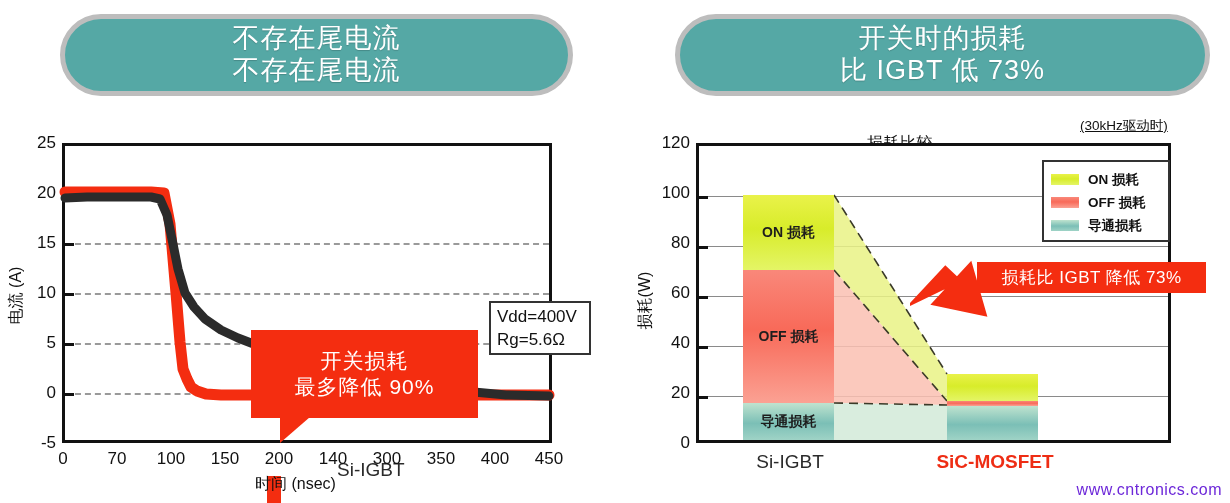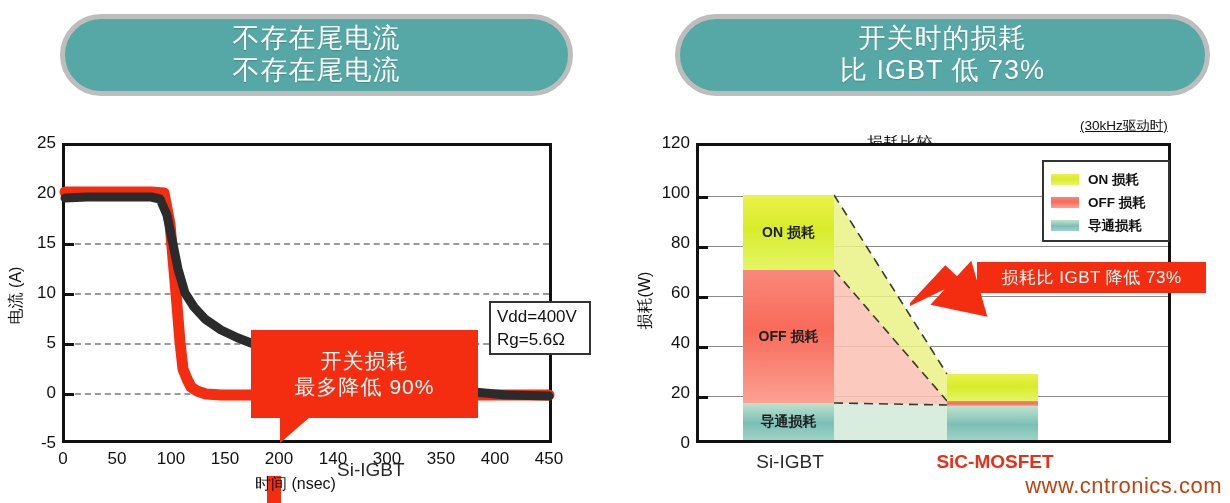--- a/index.html
+++ b/index.html
@@ -138,21 +138,21 @@
     background:#f42d10;color:#fff;display:flex;align-items:center;justify-content:center;
     font-size:17px;letter-spacing:.5px;
   }
   .big-arrow{position:absolute;left:910px;top:255px;}
 
   .xcat{position:absolute;font-size:19px;transform:translateX(-50%);white-space:nowrap;}
   .xcat-igbt{color:#2b2b2b;}
   .xcat-sic{color:#ee2d14;font-weight:bold;}
 
   .watermark{
-    position:absolute;right:8px;bottom:4px;font-size:22px;color:#c2410c;
+    position:absolute;right:8px;bottom:4px;font-size:16px;color:#6d28d9;
     letter-spacing:.5px;white-space:nowrap;
   }
 </style>
 </head>
 <body>
 
 <div class="panel panel-left">
 
   <div class="pill pill-left">
     <div>
@@ -206,21 +206,21 @@
     <div class="callout-tail"></div>
 
     <div class="infobox">
       <div>Vdd=400V</div>
       <div>Rg=5.6Ω</div>
     </div>
   </div>
 
   <div class="xtick-row-left">
     <div class="xtick" style="left:63px;">0</div>
-    <div class="xtick" style="left:117px;">50</div>
+    <div class="xtick" style="left:117px;">70</div>
     <div class="xtick" style="left:171px;">100</div>
     <div class="xtick" style="left:225px;">150</div>
     <div class="xtick" style="left:279px;">200</div>
     <div class="xtick" style="left:333px;">140</div>
     <div class="xtick" style="left:387px;">300</div>
     <div class="xtick" style="left:441px;">350</div>
     <div class="xtick" style="left:495px;">400</div>
     <div class="xtick" style="left:549px;">450</div>
   </div>
 

